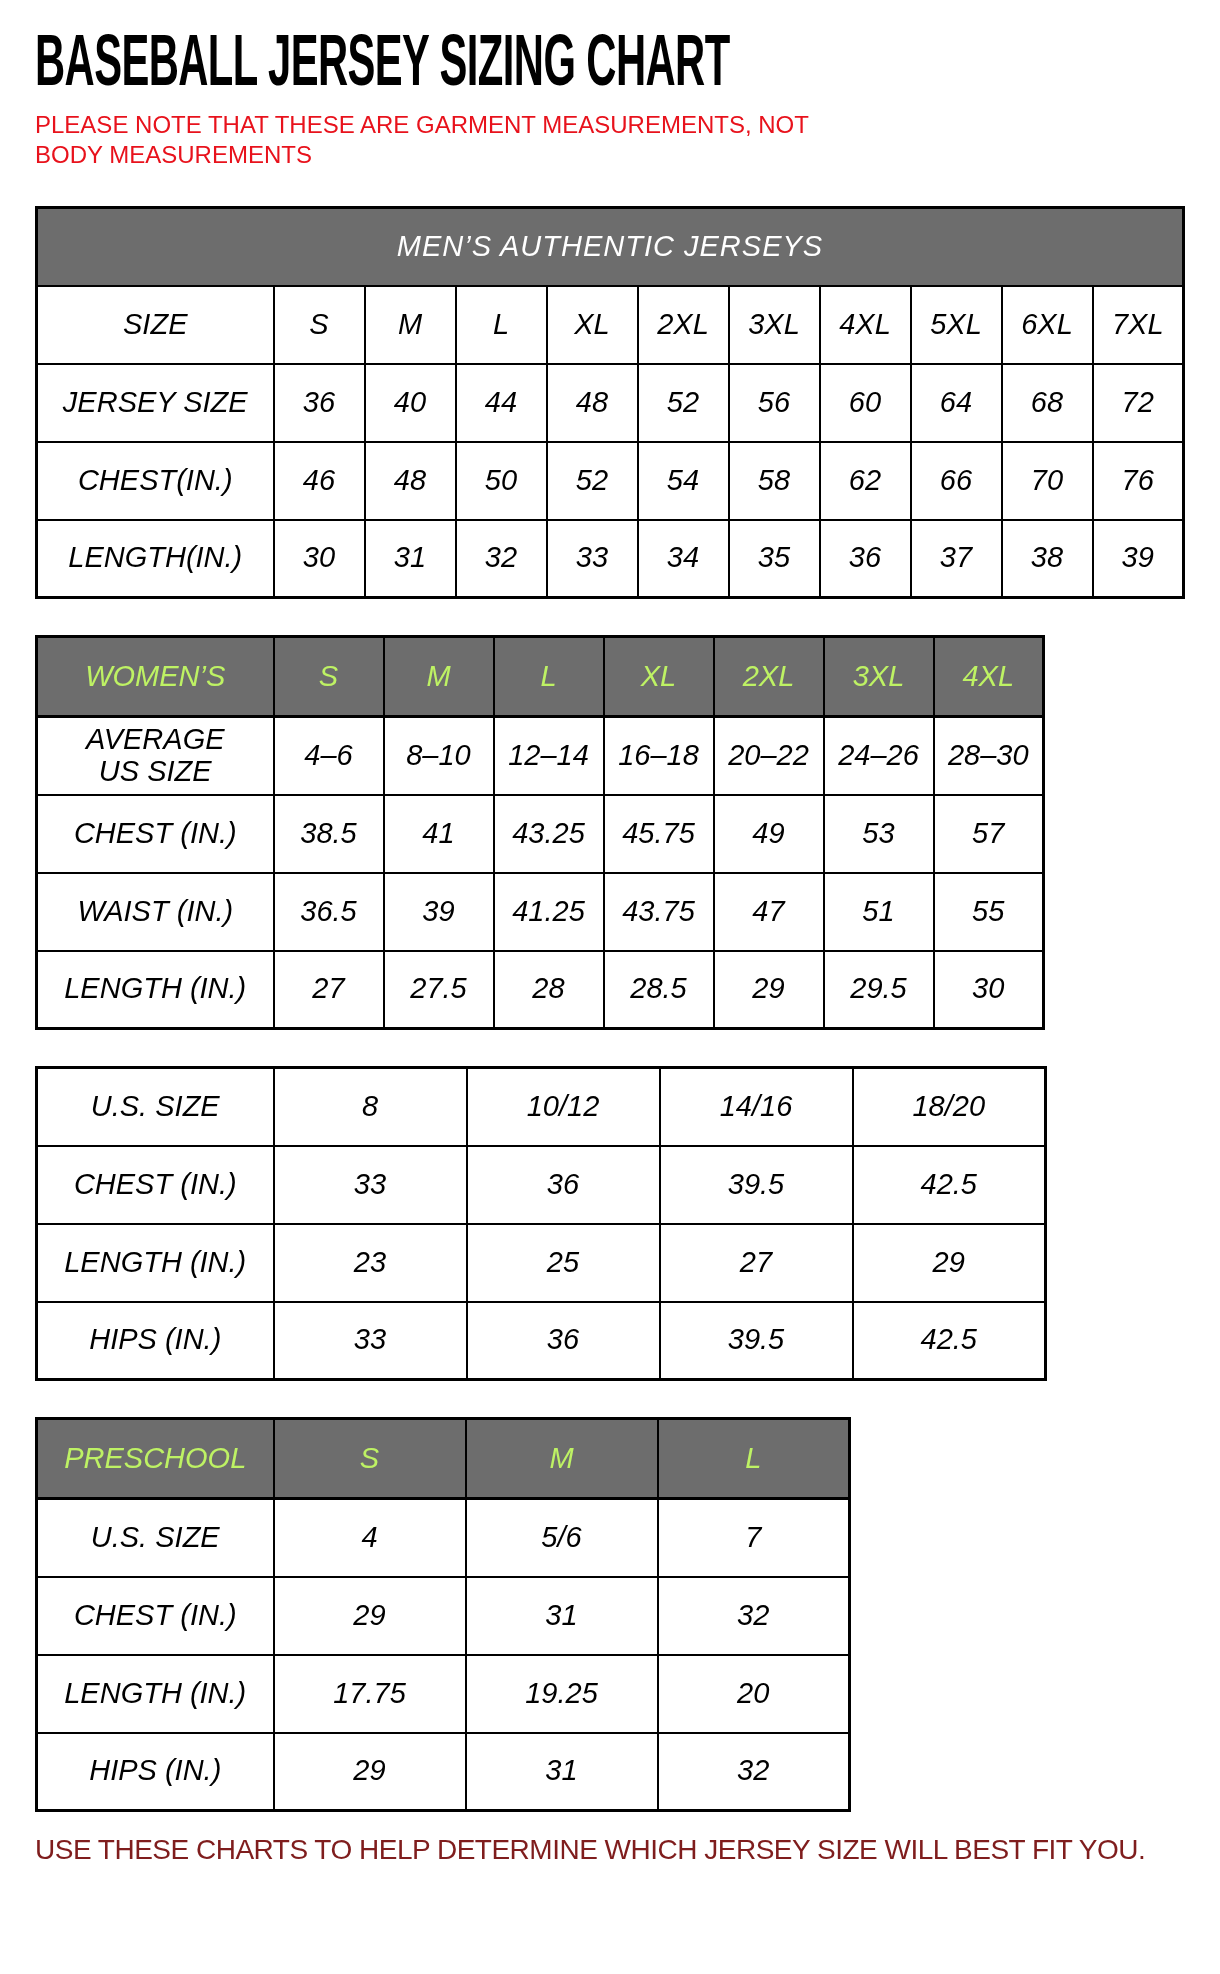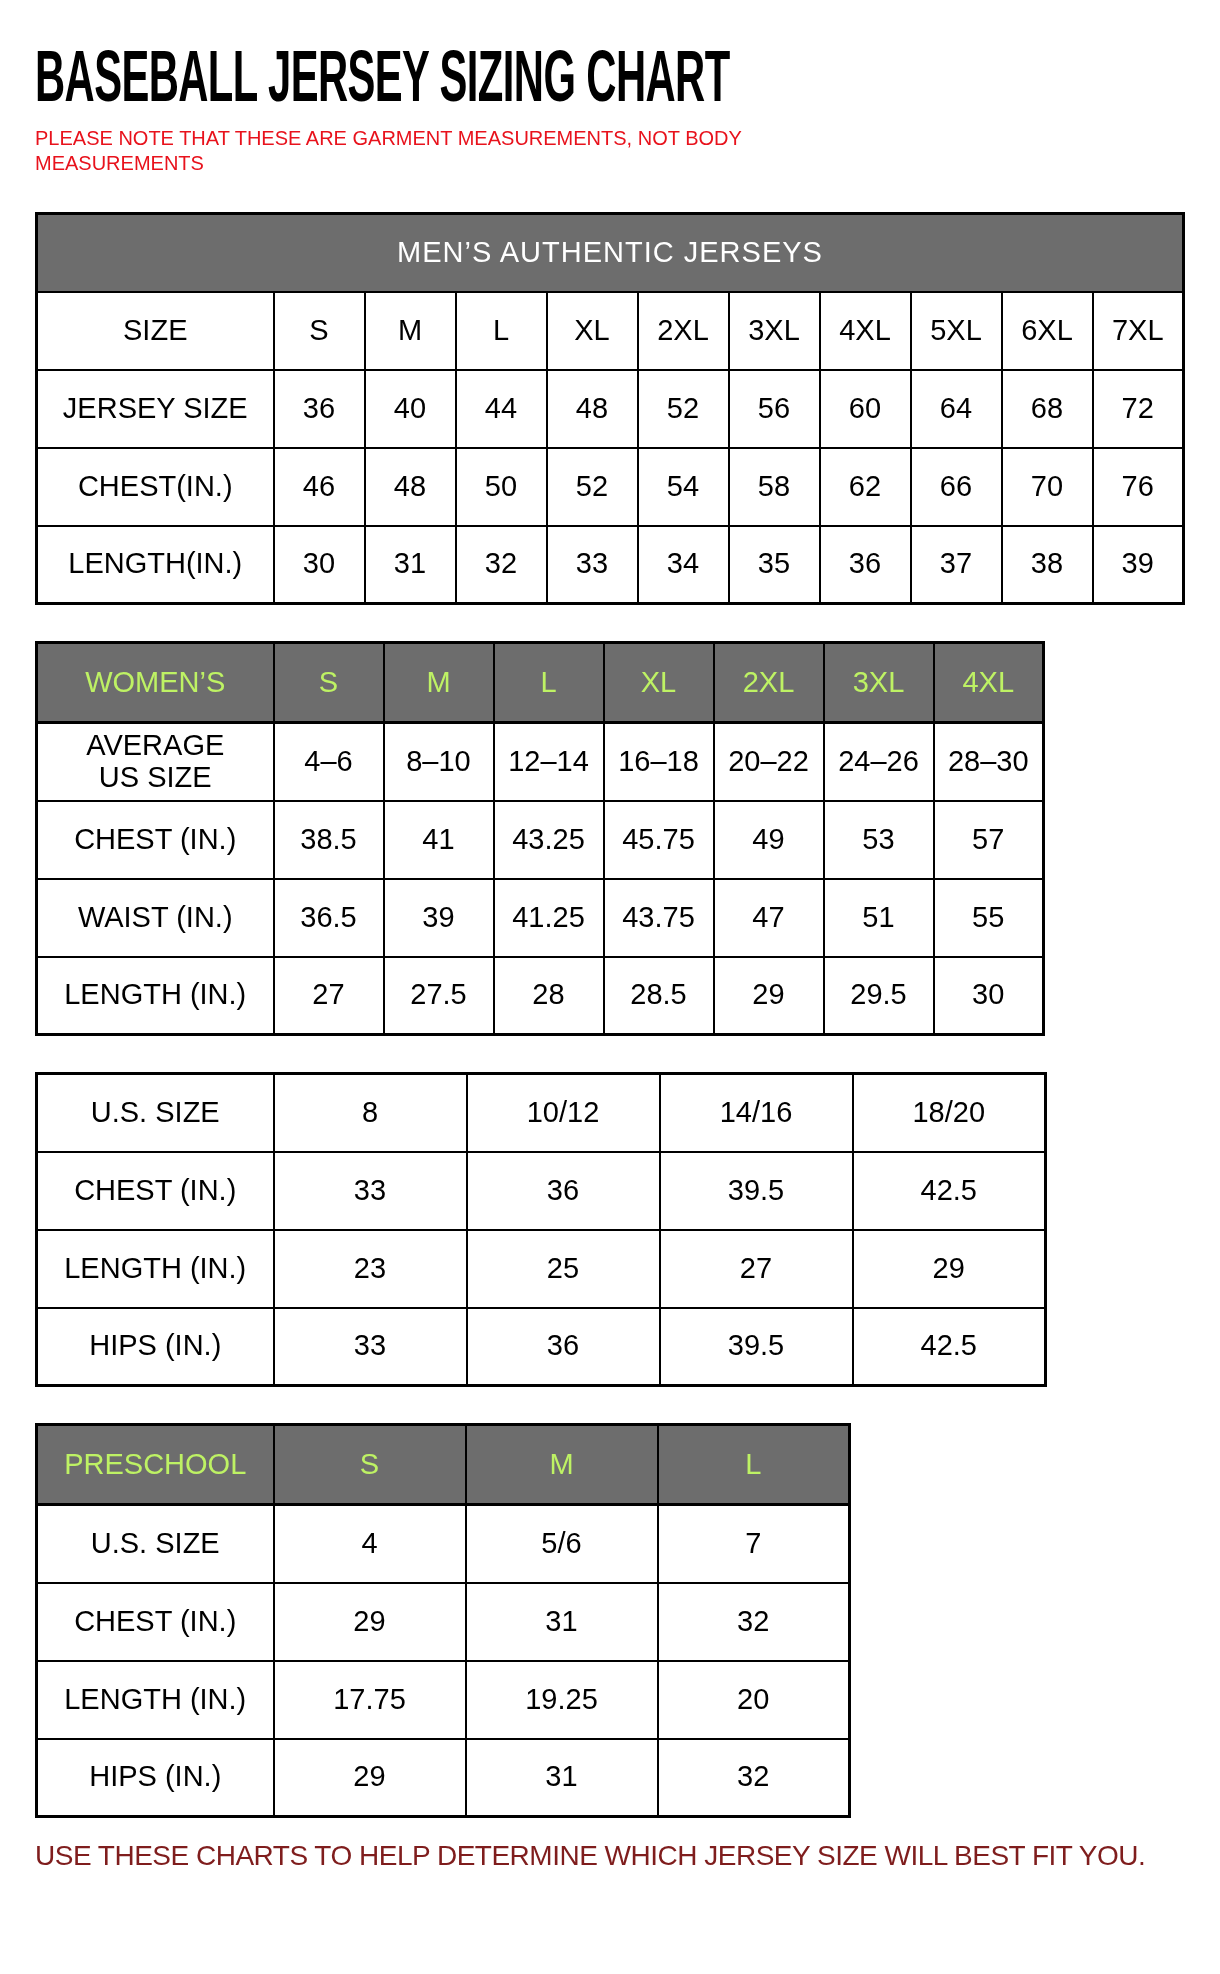--- a/index.html
+++ b/index.html
@@ -5,48 +5,49 @@
   * { box-sizing: border-box; }
   html, body { margin: 0; padding: 0; }
   body {
     width: 1220px;
     min-height: 1974px;
     background: #ffffff;
     color: #000000;
     font-family: "Liberation Sans", sans-serif;
     overflow-x: hidden;
   }
-  .page { padding: 32px 35px 0 35px; border-radius: 6px; }
+  .page { padding: 16px 35px 0 35px; border-radius: 6px; }
 
   .title {
     margin: 8px 0 0 0;
     font-size: 72px;
     font-weight: 900;
     line-height: 1.0;
     white-space: nowrap;
     letter-spacing: -1px;
     transform: scale(0.58, 1.0);
     transform-origin: 0 50%;
     height: 74px;
   }
 
   .note {
     margin: 12px 0 0 0;
     max-width: 830px;
     color: #e8121c;
-    font-size: 20px;
+    font-size: 24px;
     line-height: 1.25;
     font-weight: 400;
   }
 
   table.tbl {
     border-collapse: collapse;
     table-layout: fixed;
     margin: 36px 0 0 0;
     border: 3px solid #000;
+    font-style: italic;
   }
   table.tbl td {
     border: 2px solid #000;
     height: 78px;
     padding: 0 2px;
     text-align: center;
     vertical-align: middle;
     font-size: 29px;
     line-height: 1.1;
   }

